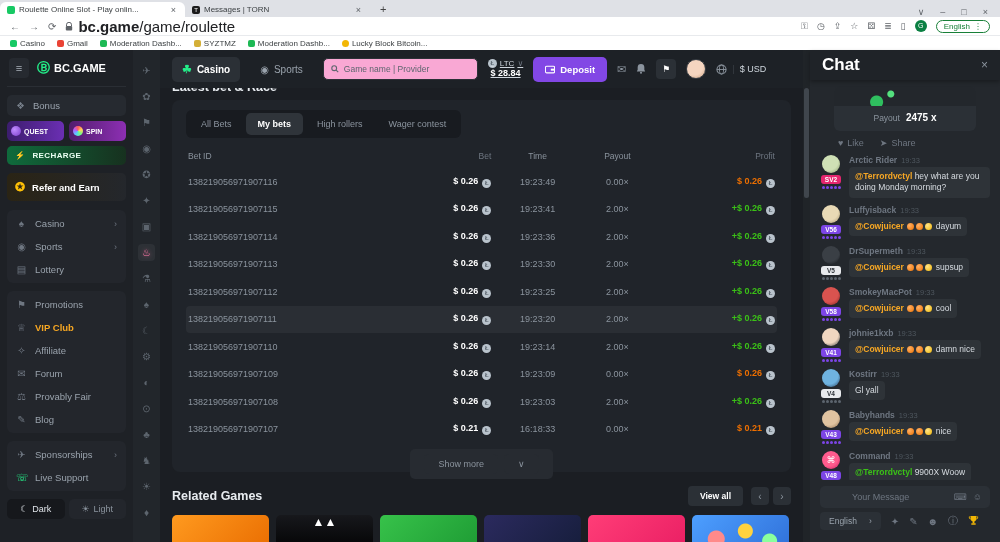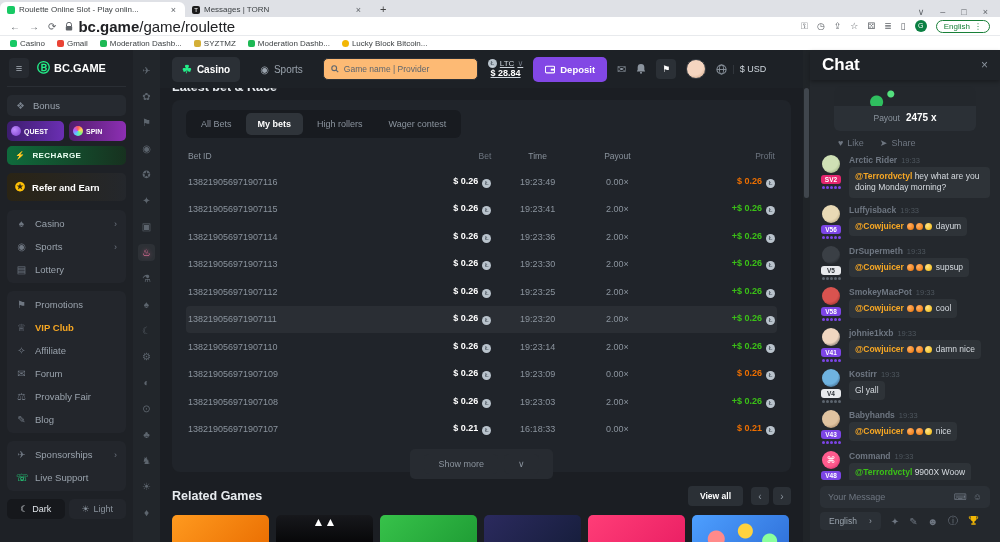--- a/index.html
+++ b/index.html
@@ -64,21 +64,21 @@
   
   #scrollstrip { position:absolute; left:803px; top:0; width:7px; height:492px; background:#202428; }
   #scrollthumb { position:absolute; left:1px; top:38px; width:5px; height:110px; background:#40464d; border-radius:3px; }
 
   
   #main { position:absolute; left:160px; top:0; width:643px; height:492px; }
   #siteheader { position:absolute; left:0; top:0; width:643px; height:38px; background:#1d2126; display:flex; align-items:center; gap:10px; padding:0 12px; z-index:5; }
   .htab { display:flex; align-items:center; gap:5px; font-size:10px; color:#9aa3ad; padding:6px 10px; border-radius:5px; }
   .htab.active { background:#2b3036; color:#fff; font-weight:bold; }
   .htab .clover { color:#24ee89; font-size:11px; }
-  .searchbox { flex:1; max-width:155px; display:flex; align-items:center; gap:5px; background:#fdba74; border:1px solid #2b3036; border-radius:5px; padding:5px 7px; color:#5d656e; font-size:8.5px; }
+  .searchbox { flex:1; max-width:155px; display:flex; align-items:center; gap:5px; background:#f9a8d4; border:1px solid #2b3036; border-radius:5px; padding:5px 7px; color:#5d656e; font-size:8.5px; }
   .balance { display:flex; flex-direction:column; align-items:center; font-size:8px; color:#cfd6dd; line-height:1.2;text-decoration:underline; }
   .balance .row1 { display:flex; align-items:center; gap:3px; }
   .ltccoin { width:9px; height:9px; border-radius:50%; background:#b9c3cc; color:#5a646e; font-size:6px; text-align:center; line-height:9px; font-weight:bold; }
   .balance b { color:#fff; font-size:9px; }
   .deposit { background:#8247e5; color:#fff; font-weight:bold; font-size:9.5px; border-radius:5px; padding:7px 12px; display:flex; align-items:center; gap:5px; }
   .hic { color:#8b949e; font-size:11px; }
   .flagbox { width:20px; height:20px; background:#2b3036; border-radius:4px; display:flex; align-items:center; justify-content:center; color:#fff; font-size:9px; }
   .uav { width:20px; height:20px; border-radius:50%; background:radial-gradient(circle at 40% 35%, #f5d5c0 55%, #caa080); border:1px solid #3a3f45; }
   .cur { display:flex; align-items:center; gap:5px; color:#cfd6dd; font-size:9px; }
   .cur .sep { color:#3a3f45; }
@@ -157,21 +157,21 @@
   .av0 { background:radial-gradient(circle at 40% 35%, #cfe0b5 55%, #7d8f5e); }
   .av1 { background:radial-gradient(circle at 40% 35%, #e8d9b5 55%, #9a8a60); }
   .av2 { background:radial-gradient(circle at 40% 30%, #3a3f45 60%, #16181c); }
   .av3 { background:radial-gradient(circle at 40% 35%, #d9534f 55%, #7a1f1c); }
   .av4 { background:radial-gradient(circle at 40% 35%, #f0d6c0 55%, #2b2f34); }
   .av5 { background:radial-gradient(circle at 40% 35%, #6fb3e0 55%, #1f3550); }
   .av6 { background:radial-gradient(circle at 40% 35%, #e0c3a0 55%, #8a6a48); }
   .av7 { background:radial-gradient(circle at 40% 35%, #ff5b8d 55%, #c2185b); display:flex; align-items:center; justify-content:center; color:#fff; font-size:9px; }
   #chatfoot { position:absolute; bottom:0; left:0; right:0; height:62px; padding:6px 10px; background:#24282d; }
   .msginput { background:#2b3036; border-radius:5px; display:flex; align-items:center; padding:6px 8px; color:#6e7681; font-size:9px; gap:6px; }
-  .msginput .ph { flex:1; }
+  .msginput .ph { flex:1;margin-left:24px; }
   .chatbar { display:flex; align-items:center; margin-top:4px; gap:10px; }
   .langsel { background:#2b3036; border-radius:4px; color:#9aa3ad; font-size:8.5px; padding:4px 9px; display:flex; gap:12px; align-items:center; }
   .cbic { color:#6e7681; font-size:10px; }
   .cbic.trophy { color:#f2b705; }
 </style>
 </head>
 <body>
 
 <div id="tabstrip">
   <div class="tab active">

